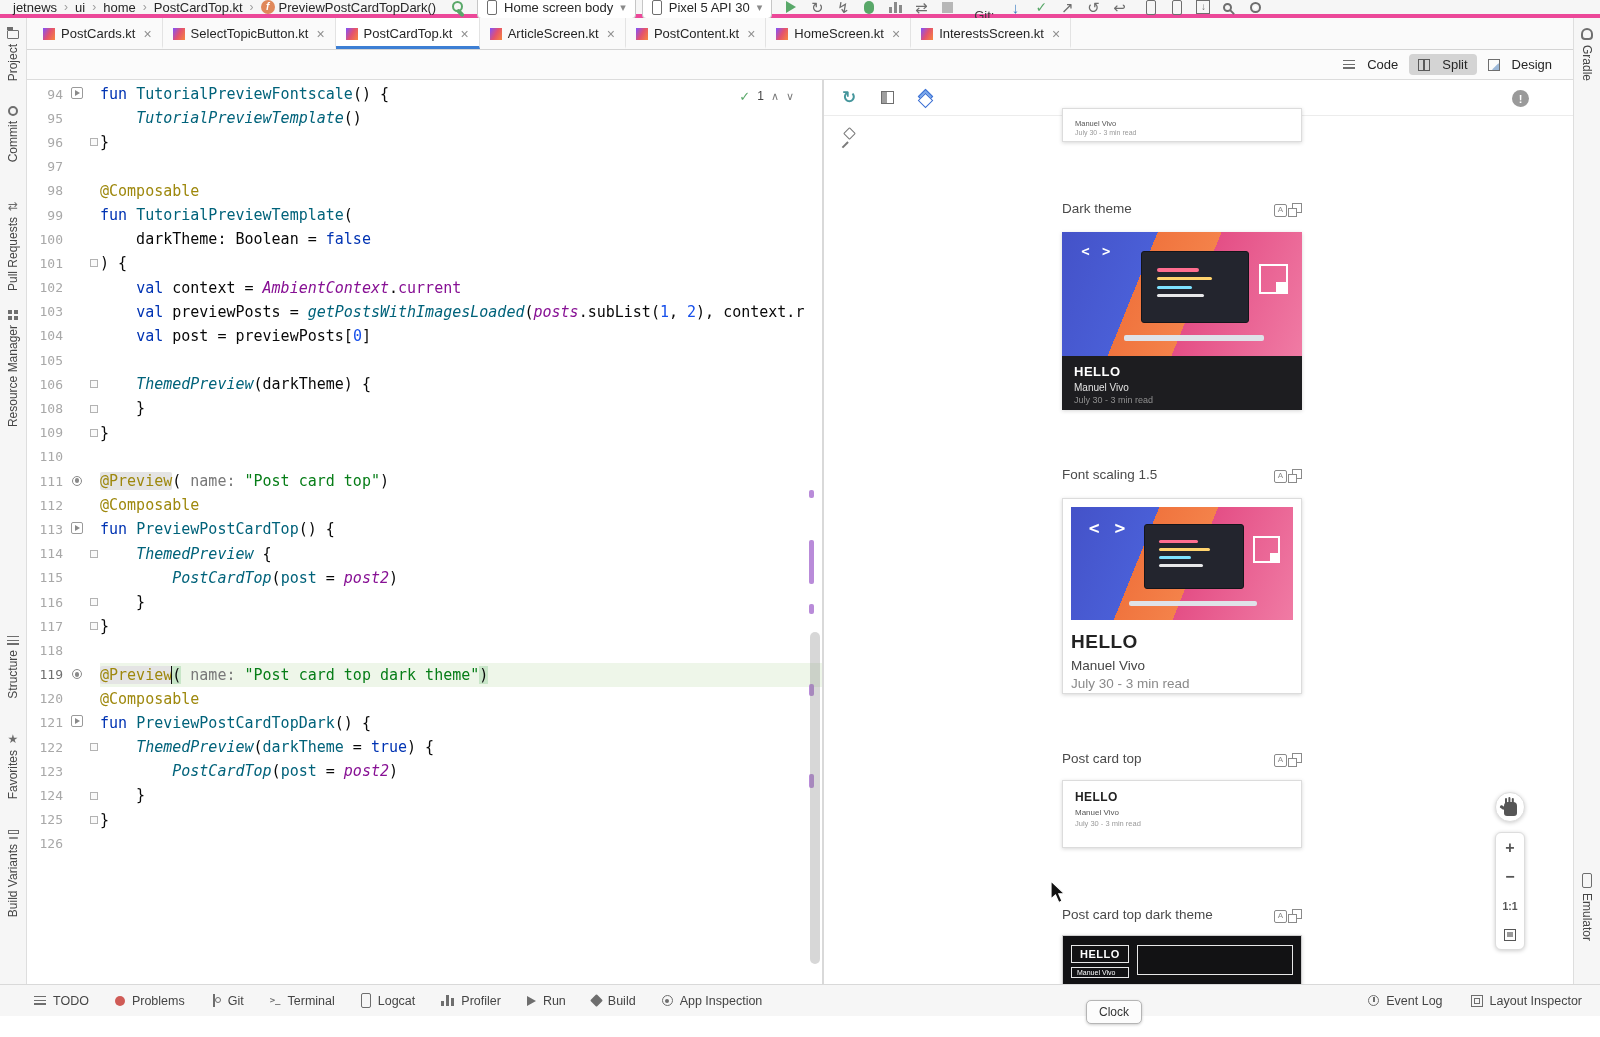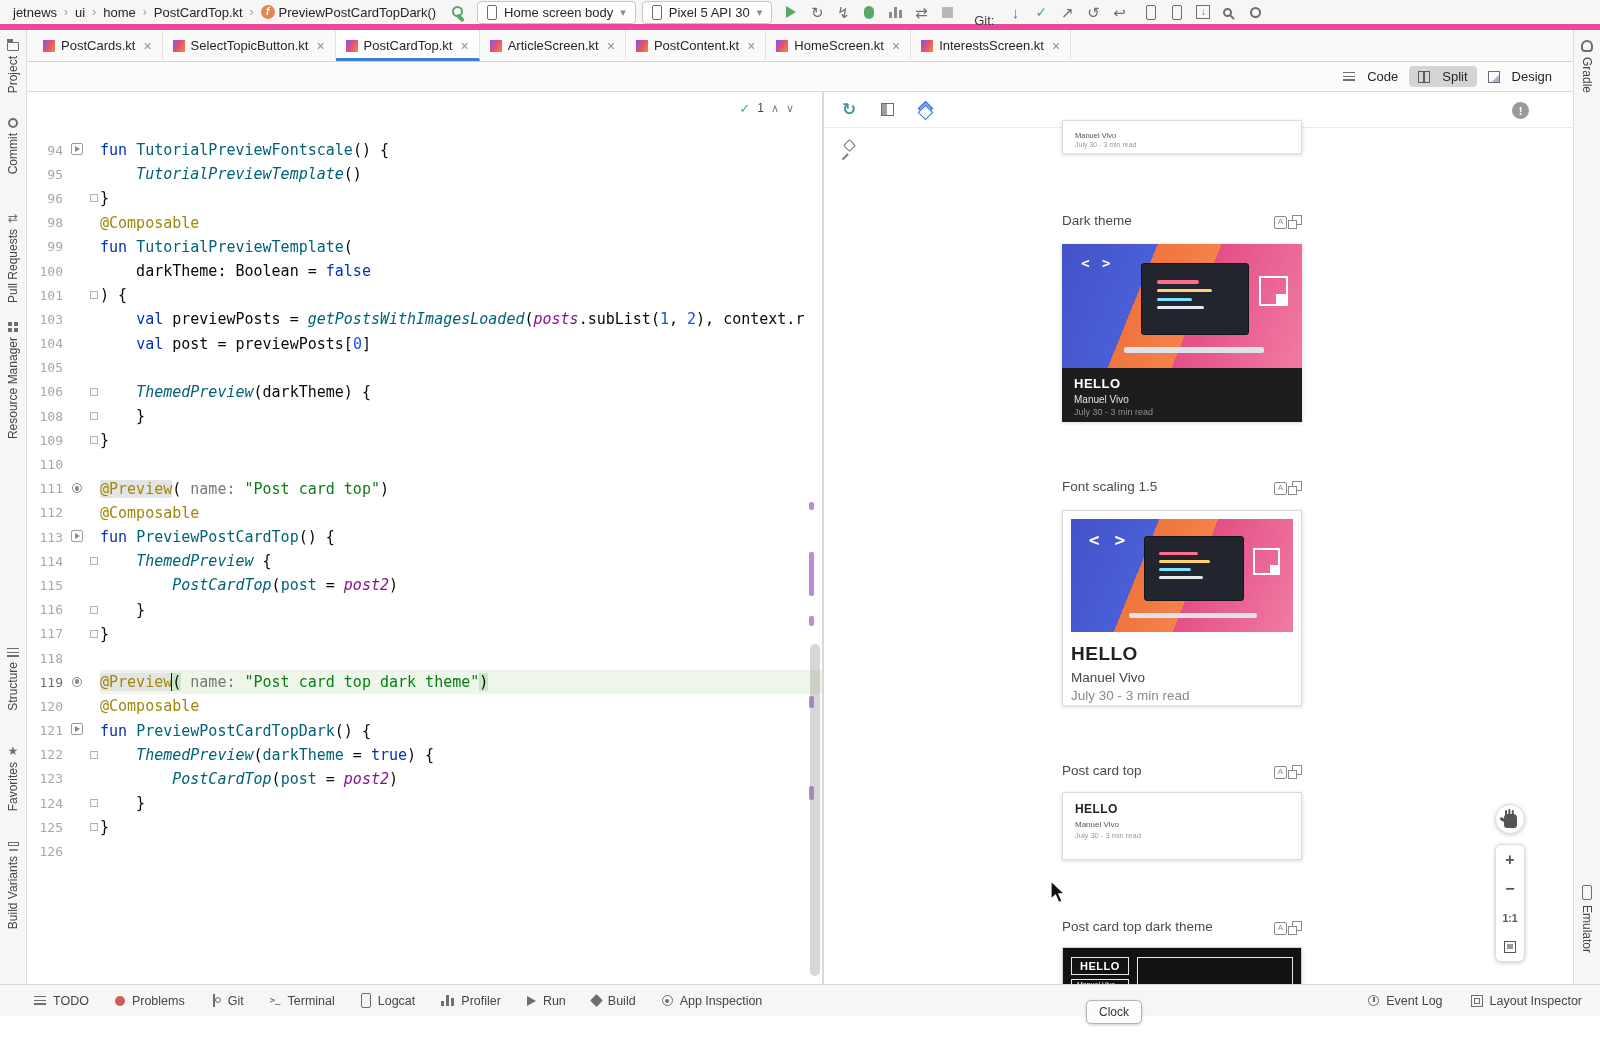--- a/index.html
+++ b/index.html
@@ -78,21 +78,21 @@
   .i-preview-run::after{content:'';position:absolute;left:3px;top:2px;width:0;height:0;border-left:5px solid #8a8a8a;border-top:3px solid transparent;border-bottom:3px solid transparent;}
   .i-chevron-up,.i-chevron-down{font-size:11px;color:#7a7a7a;}
   .i-check{color:#59a869;font-size:13px;font-weight:bold;}
   .i-pan{position:relative;width:13px;height:14px;background:#555;border-radius:4px 4px 3px 3px;margin-top:4px;}
   .i-pan::before{content:'';position:absolute;top:-4px;left:1px;width:2.2px;height:6px;background:#555;border-radius:1px;box-shadow:3.4px -1px #555,6.8px 0 #555;}
   .i-pan::after{content:'';position:absolute;left:-3.5px;top:4px;width:5px;height:2.5px;background:#555;border-radius:1px;transform:rotate(35deg);}
   .i-fit{width:12px;height:12px;border:1.6px solid #555;position:relative;}
   .i-fit::after{content:'';position:absolute;inset:2.2px;background:#9a9a9a;}
 
   
-  #topbar{height:30px;flex:none;display:flex;align-items:center;gap:6px;padding:0 10px;background:#f6f6f6;border-bottom:6px solid #ec4899;text-align:center;}
+  #topbar{height:18px;flex:none;display:flex;align-items:center;gap:6px;padding:0 10px;background:#f6f6f6;border-bottom:4px solid #ec4899;text-align:center;}
   #crumbs{display:flex;align-items:center;gap:3px;white-space:nowrap;}
   .crumb{display:flex;align-items:center;gap:4px;padding:1px 3px;border-radius:3px;color:#262626;}
   .crumb-sep{color:#9e9e9e;font-size:12px;padding:0 1px;}
   .select{height:23px;border:1px solid #c6c6c6;border-radius:4px;background:#fff;display:flex;align-items:center;gap:7px;padding:0 9px;color:#262626;white-space:nowrap;}
   #git-label{color:#3c3c3c;margin:16px 2px 0 8px;}
   .tb-group{display:flex;align-items:center;}
 
   
   #middle{flex:1;display:flex;min-height:0;}
   .stripe{width:27px;flex:none;background:#f6f6f6;position:relative;}
@@ -119,21 +119,21 @@
   .tclose{color:#8f8f8f;font-size:14px;margin-left:2px;}
 
   
   #modebar{height:30px;flex:none;display:flex;align-items:center;justify-content:flex-end;gap:4px;padding:0 12px;background:#fbfbfb;border-bottom:1px solid #dcdcdc;}
   .vmode{display:flex;align-items:center;gap:12px;padding:3px 9px;border-radius:4px;color:#262626;}
   .vmode.active{background:#d4d4d4;}
 
   
   #content{flex:1;display:flex;min-height:0;}
   #editor{width:795px;flex:none;position:relative;background:#fff;overflow:hidden;}
-  #code-lines{padding-top:2px;margin-top:44px;}
+  #code-lines{padding-top:2px;}
   .crow{display:flex;align-items:center;height:24.2px;}
   .lnum{width:40px;flex:none;text-align:right;padding-right:4px;font-family:"DejaVu Sans Mono",monospace;font-size:13px;color:#a8a8a8;}
   .gico{width:20px;flex:none;display:flex;justify-content:center;}
   .fold{width:13px;flex:none;display:flex;justify-content:center;}
   .fmark{width:8px;height:8px;border:1px solid #b3b3b3;background:#fafafa;}
   .ctext{flex:1;white-space:pre;font-family:"DejaVu Sans Mono",monospace;font-size:15px;line-height:24.2px;color:#080808;overflow:hidden;}
   .crow.cur .ctext{background:#eef6e9;}
   .crow.cur .lnum{color:#6f6f6f;}
   .tok{font-family:inherit;}
   .tok.kw{color:#0033b3;}
@@ -432,20 +432,26 @@
               </div>
               <div class="crow">
                 <span class="lnum">96</span>
                 <span class="gico"></span>
                 <span class="fold">
                   <span class="fmark"></span>
                 </span>
                 <span class="ctext"><span class="tok pl">}</span></span>
               </div>
               <div class="crow">
+                <span class="lnum">97</span>
+                <span class="gico"></span>
+                <span class="fold"></span>
+                <span class="ctext"></span>
+              </div>
+              <div class="crow">
                 <span class="lnum">98</span>
                 <span class="gico"></span>
                 <span class="fold"></span>
                 <span class="ctext"><span class="tok ann">@Composable</span></span>
               </div>
               <div class="crow">
                 <span class="lnum">99</span>
                 <span class="gico"></span>
                 <span class="fold"></span>
                 <span class="ctext"><span class="tok kw">fun </span><span class="tok fn">TutorialPreviewTemplate</span><span class="tok pl">(</span></span>
@@ -456,20 +462,26 @@
                 <span class="fold"></span>
                 <span class="ctext"><span class="tok pl">    darkTheme: Boolean = </span><span class="tok kw">false</span></span>
               </div>
               <div class="crow">
                 <span class="lnum">101</span>
                 <span class="gico"></span>
                 <span class="fold">
                   <span class="fmark"></span>
                 </span>
                 <span class="ctext"><span class="tok pl">) {</span></span>
+              </div>
+              <div class="crow">
+                <span class="lnum">102</span>
+                <span class="gico"></span>
+                <span class="fold"></span>
+                <span class="ctext"><span class="tok pl">    </span><span class="tok kw">val </span><span class="tok pl">context = </span><span class="tok propi">AmbientContext</span><span class="tok pl">.</span><span class="tok prop">current</span></span>
               </div>
               <div class="crow">
                 <span class="lnum">103</span>
                 <span class="gico"></span>
                 <span class="fold"></span>
                 <span class="ctext"><span class="tok pl">    </span><span class="tok kw">val </span><span class="tok pl">previewPosts = </span><span class="tok fni">getPostsWithImagesLoaded</span><span class="tok pl">(</span><span class="tok propi">posts</span><span class="tok pl">.subList(</span><span class="tok num">1</span><span class="tok pl">, </span><span class="tok num">2</span><span class="tok pl">), context.r</span></span>
               </div>
               <div class="crow">
                 <span class="lnum">104</span>
                 <span class="gico"></span>

